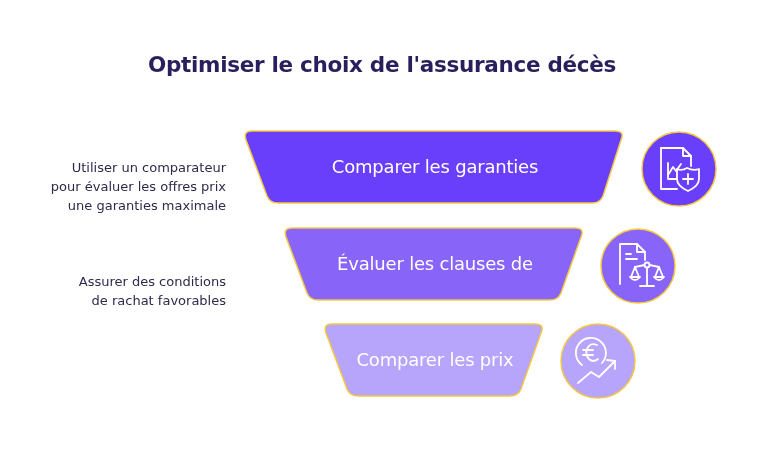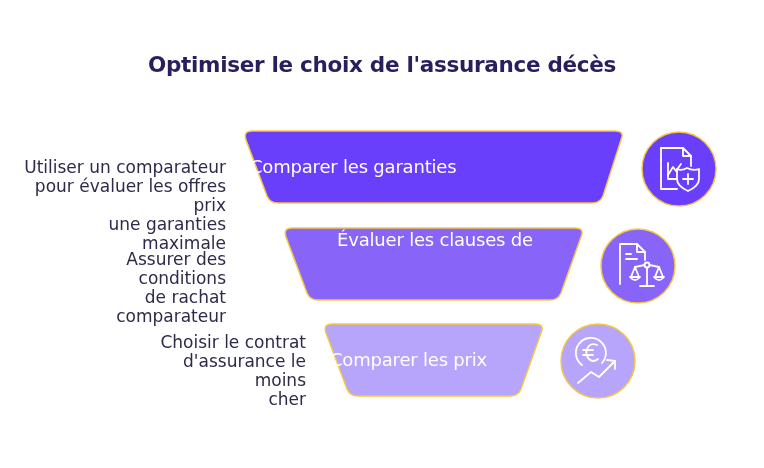--- a/index.html
+++ b/index.html
@@ -19,34 +19,34 @@
     font-size: 21.5px;
     font-weight: 600;
     color: #2a1f5c;
     letter-spacing: -0.3px;
   }
 
   .stage-svg { position: absolute; left: 0; top: 0; }
 
   .stage-label {
     position: absolute;
-    display: flex; align-items: center; 
+    display: flex; align-items: center; justify-content: center;
     text-align: center;
     color: #ffffff;
     font-size: 18px;
     line-height: 24px;
     font-weight: 500;
     letter-spacing: -0.2px;
   }
 
   .desc {
     position: absolute;
     text-align: right;
     color: #2e2a4a;
-    font-size: 17px;
+    font-size: 13px;
     line-height: 19px;
   }
 
   .icon-wrap { position: absolute; }
 </style>
 </head>
 <body>
 
 <div class="canvas">
 
@@ -66,28 +66,23 @@
   </div>
   <div class="stage-label" style="left:330px; top:324px; width:210px; height:72px;">
     <span>Comparer les prix</span>
   </div>
 
   <div class="desc" style="left:20px; top:158px; width:206px;">
     <div>Utiliser un comparateur</div>
     <div>pour évaluer les offres prix</div>
     <div>une garanties maximale</div>
   </div>
-  <div class="desc" style="left:40px; top:250px; width:186px;">
+  <div class="desc" style="left:40px; top:272px; width:186px;">
     <div>Assurer des conditions</div>
-    <div>de rachat comparateur</div>
-  </div>
-  <div class="desc" style="left:130px; top:333px; width:176px;">
-    <div>Choisir le contrat</div>
-    <div>d'assurance le moins</div>
-    <div>cher</div>
+    <div>de rachat favorables</div>
   </div>
 
   <div class="icon-wrap" style="left:641px; top:131px; width:76px; height:76px;">
     <svg width="76" height="76" viewBox="0 0 76 76">
       <circle cx="38" cy="38" r="37" fill="#6a3ffb" stroke="#f5c842" stroke-width="1.5"></circle>
       <g fill="none" stroke="#ffffff" stroke-width="1.8" stroke-linejoin="round" stroke-linecap="round">
 
         <path d="M20,17 L42,17 L50,25 L50,35"></path>
         <path d="M20,17 L20,58 L36,58"></path>
         <path d="M42,17 L42,25 L50,25"></path>

